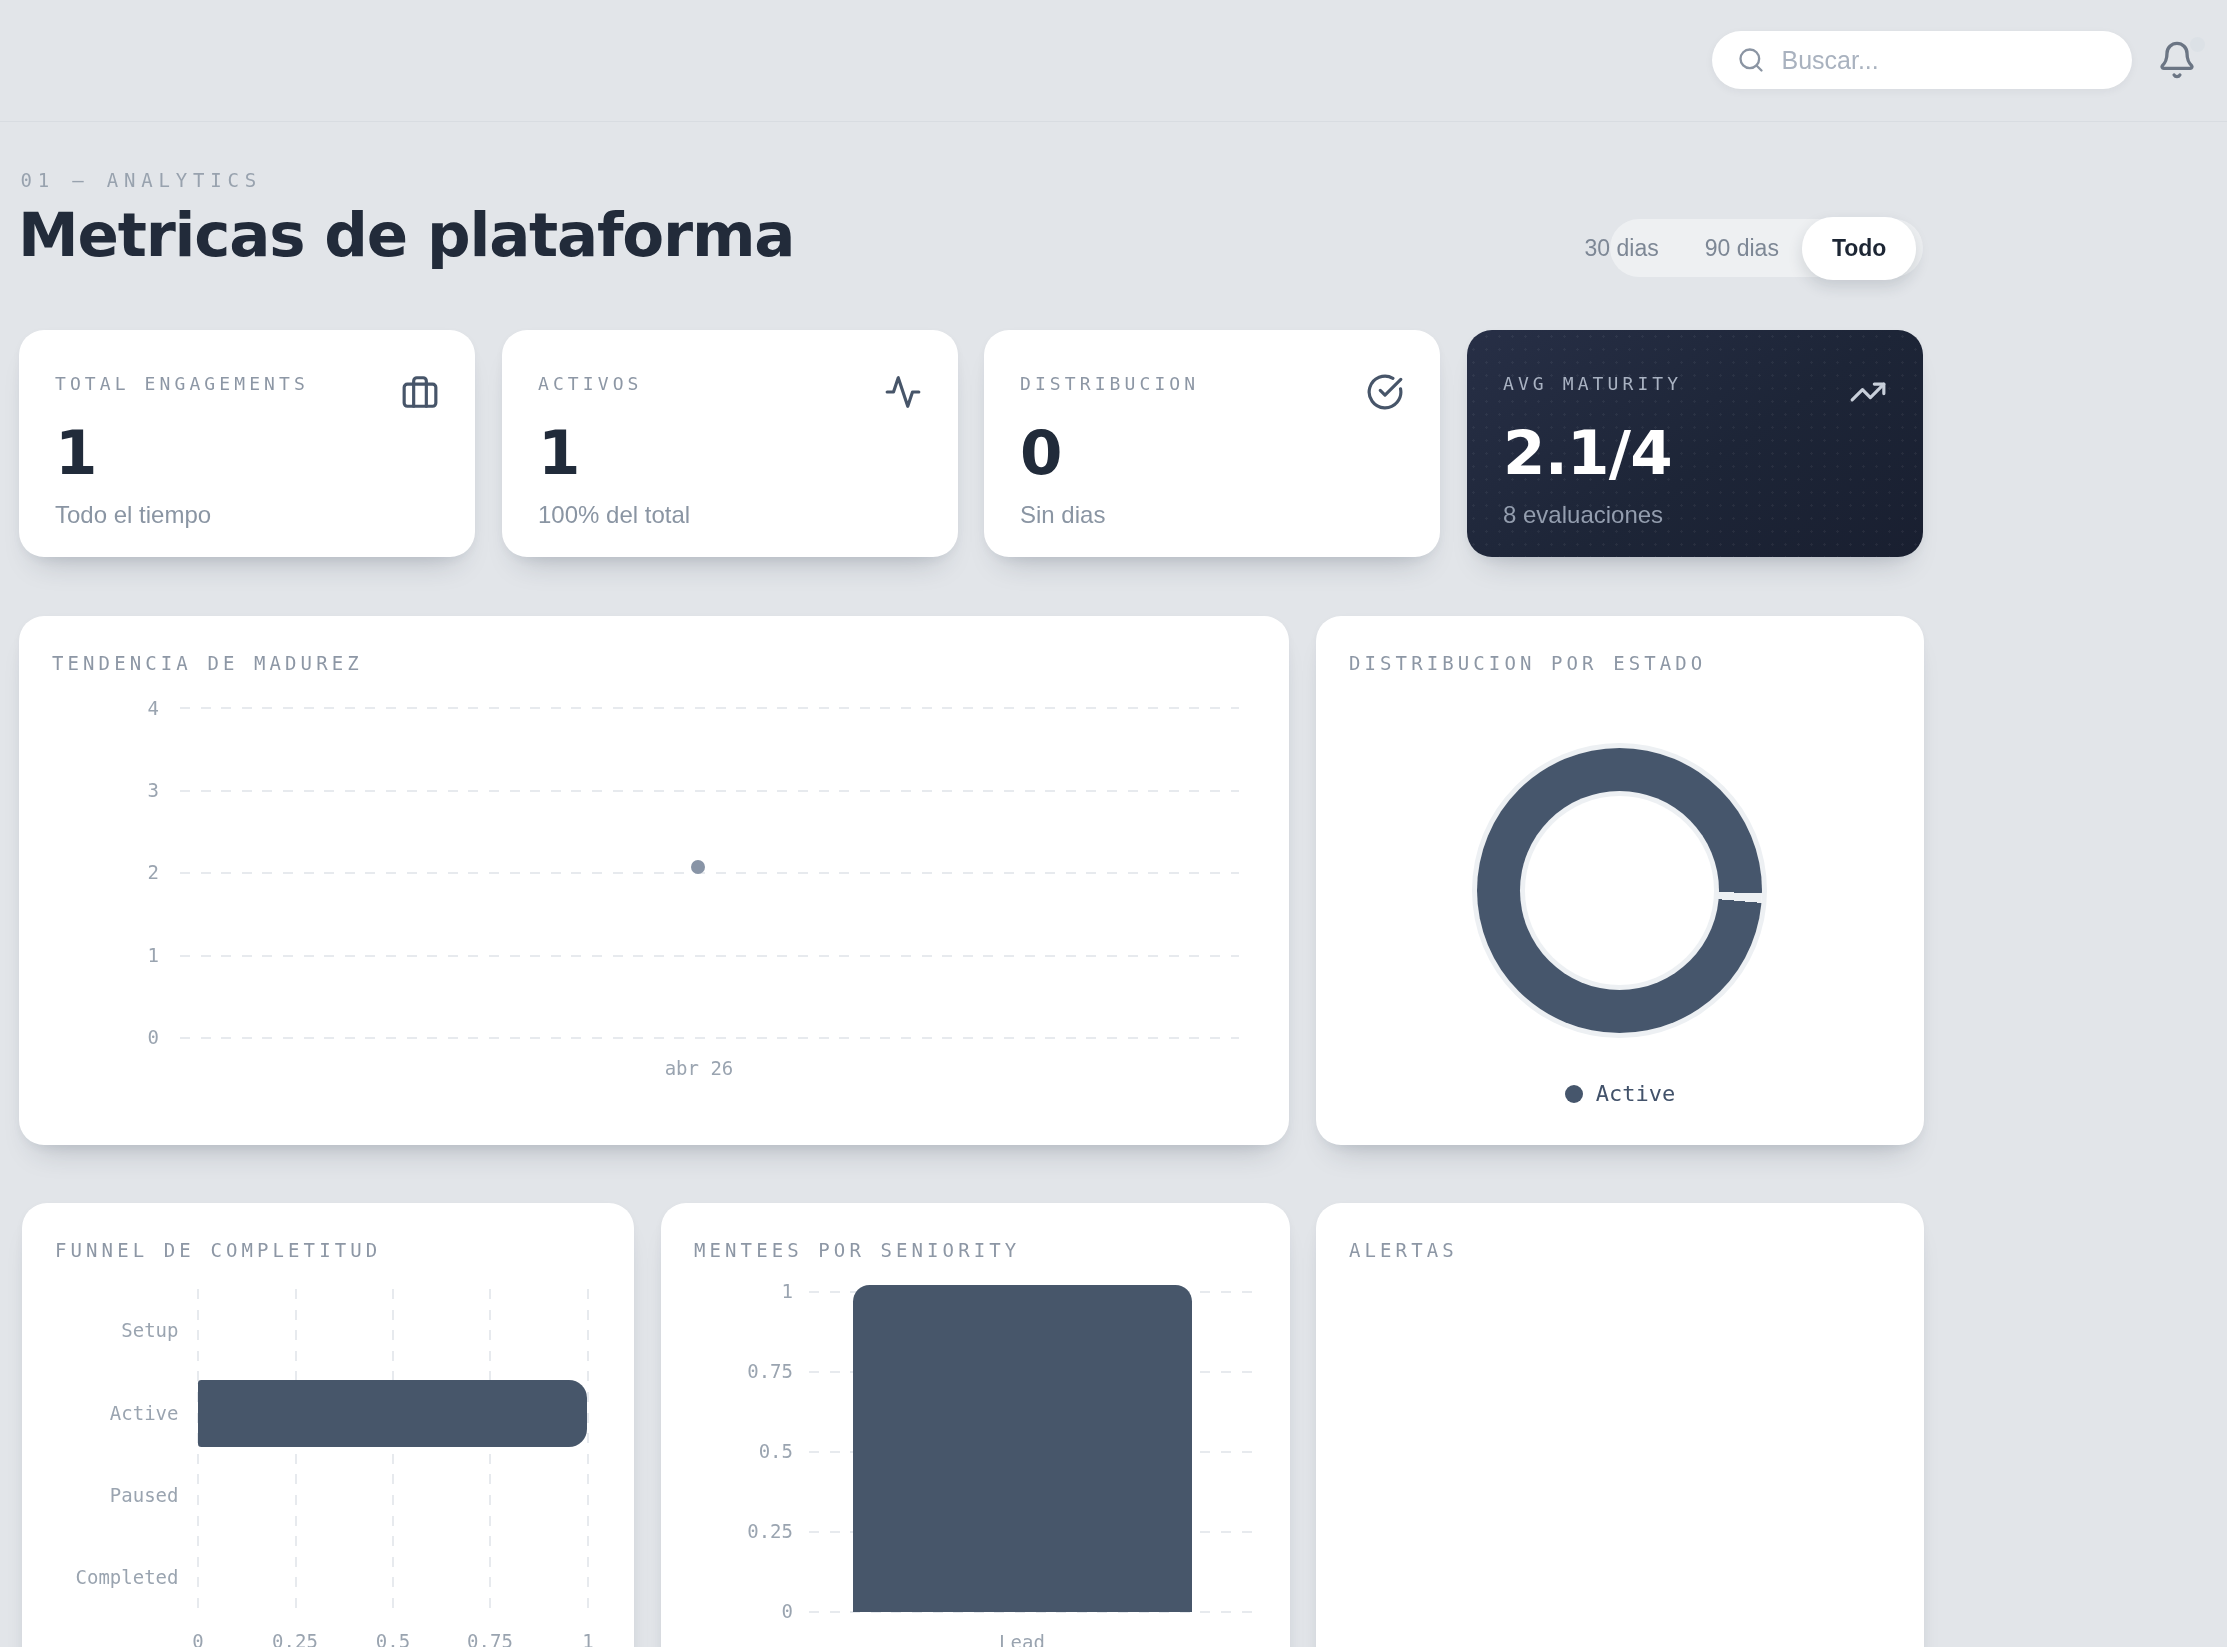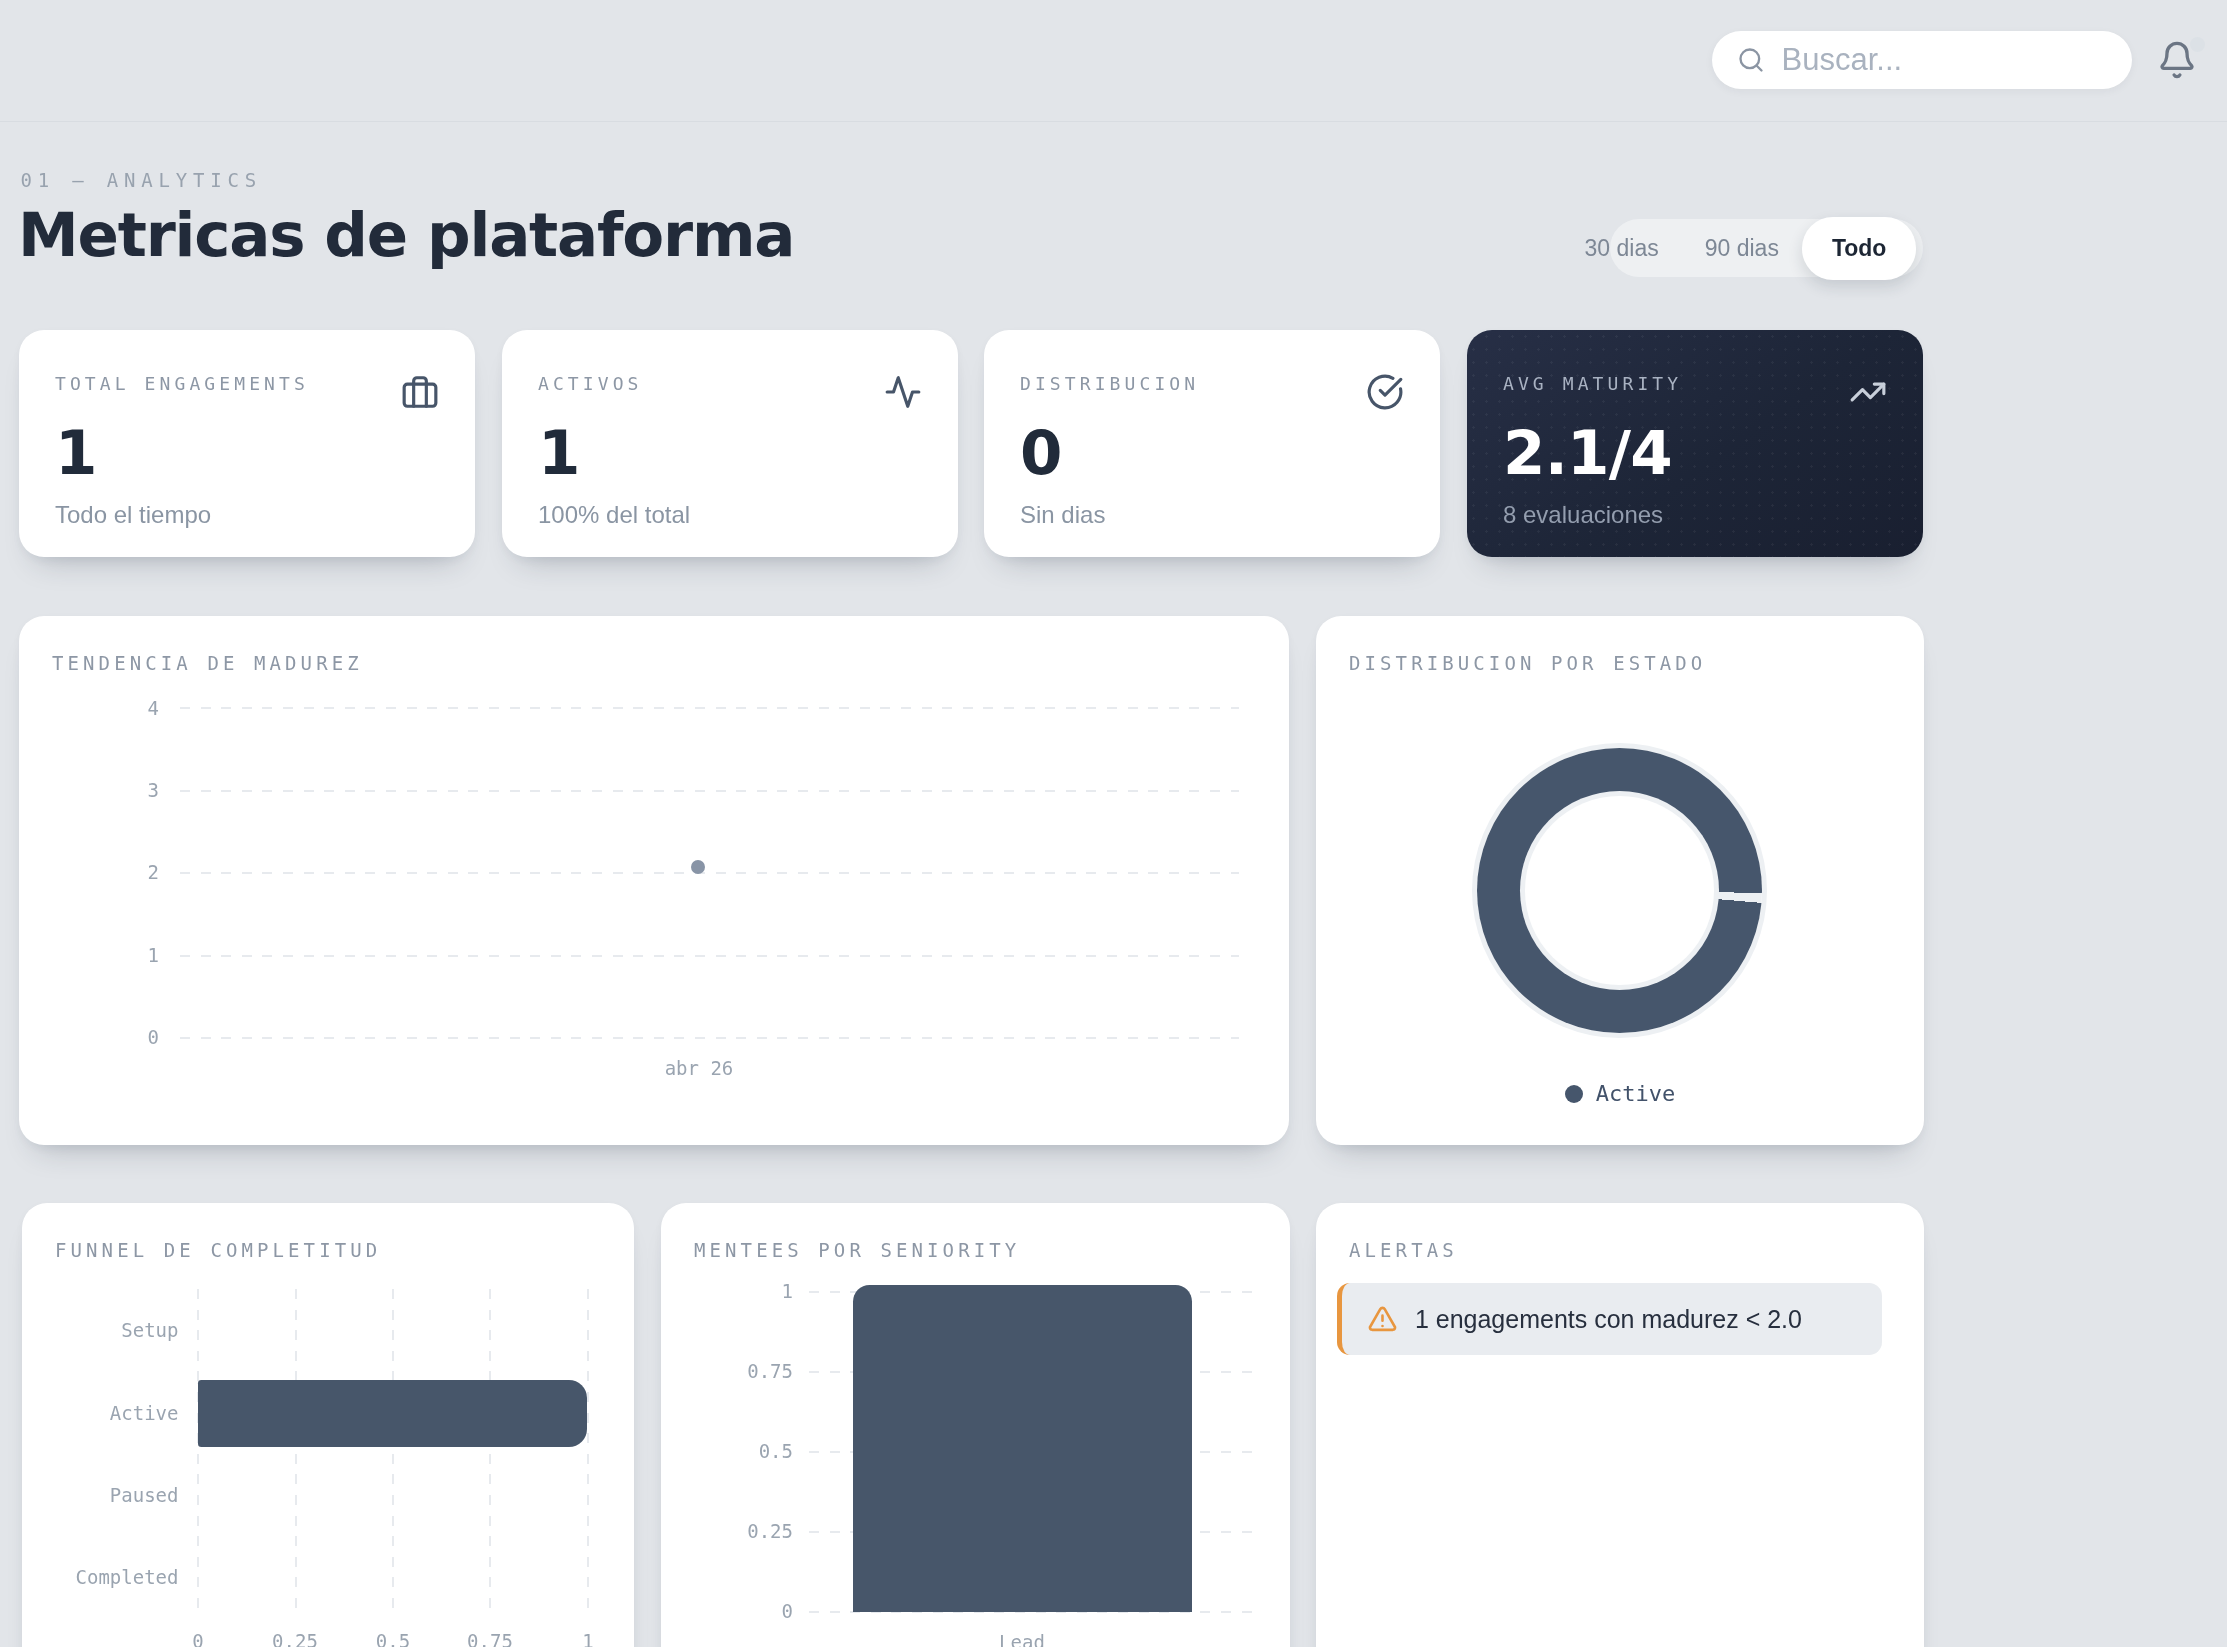--- a/index.html
+++ b/index.html
@@ -19,21 +19,21 @@
   }
   .search-pill {
     position:absolute; left:1712px; top:31px; width:420px; height:58px;
     background:#ffffff; border-radius:33px;
     display:flex; align-items:center; gap:16.5px; padding:0 25px;
     box-shadow:0 2.5px 8.2px rgba(30,40,60,0.05);
   }
   .search-pill svg { width:28px; height:28px; color:#8b95a3; flex:0 0 auto; }
   .search-input {
     border:none; outline:none; background:transparent; width:100%;
-    font-family:"Liberation Sans", sans-serif; font-size:31px; color:#39424f;
+    font-family:"Liberation Sans", sans-serif; font-size:25px; color:#39424f;
   }
   .search-input::placeholder { color:#a9b2bf; }
   .bell-wrap { position:absolute; left:2157px; top:40px; width:46px; height:46px; cursor:pointer; }
   .bell-wrap svg { width:40px; height:40px; color:#6b7584; }
   .bell-badge {
     position:absolute; right:-1.6px; top:-3.3px; width:15px; height:15px;
     border-radius:50%; background:#dcе1e6; background:#dce1e6;
   }
 
   
@@ -291,22 +291,14 @@
   <div class="hgrid" style="left:148px;top:328px;width:451px;"></div>
   <div class="hgrid" style="left:148px;top:408px;width:451px;"></div>
 
   <div class="mentees-bar"></div>
 
   <div class="tick center mono" style="left:361px;top:428px;">Lead</div>
 </div>
 
 <div class="card alerts-card">
   <div class="card-title mono">ALERTAS</div>
-  <div class="alert-box">
-    <svg viewBox="0 0 24 24" fill="none" stroke="currentColor" stroke-width="2" stroke-linecap="round" stroke-linejoin="round">
-        <path d="m21.73 18-8-14a2 2 0 0 0-3.48 0l-8 14A2 2 0 0 0 4 20h16a2 2 0 0 0 1.73-2Z"></path>
-        <path d="M12 9v4"></path>
-        <path d="M12 17h.01"></path>
-      </svg>
-    <span class="alert-text">1 engagements con madurez &lt; 2.0</span>
-  </div>
 </div>
 
 
 </body></html>

